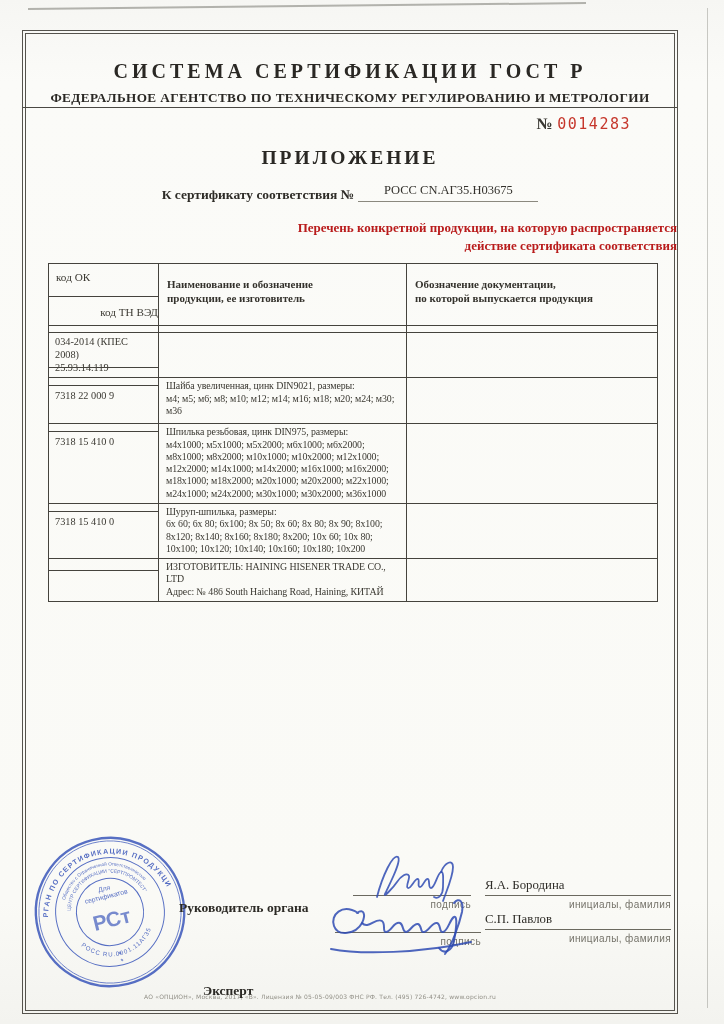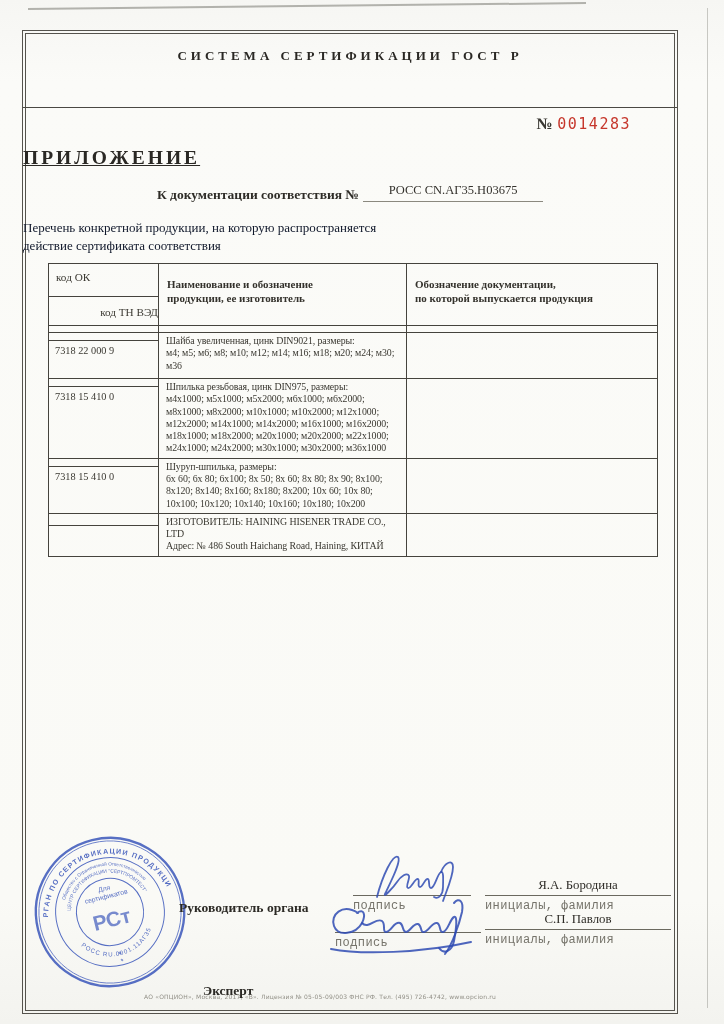--- a/index.html
+++ b/index.html
@@ -30,41 +30,41 @@
   .frame::before {
     content:""; position:absolute; inset:2px;
     border:1.1px solid #55534d; pointer-events:none;
   }
   
   .header-box {
     position:absolute; left:0; right:0; top:0; height:77px;
     border-bottom:1.6px solid #4a4843;
     text-align:center; padding-top:17px;
   }
-  .hline1 { font-size:13px; font-weight:bold; letter-spacing:4px; color:#2a2824; }
+  .hline1 { font-size:20px; font-weight:bold; letter-spacing:4px; color:#2a2824;margin-top:12px; }
   .hline2 { font-size:13.2px; font-weight:bold; letter-spacing:.4px; margin-top:7px; color:#2a2824; }
   
   .serial { position:absolute; top:84px; right:46px; white-space:nowrap; }
   .serial .pref { font-size:16px; font-weight:bold; color:#3a3833; margin-right:5px; }
   .serial .num {
     font-family:"DejaVu Sans Mono",monospace;
     font-size:15px; color:#c6372c; letter-spacing:1.5px;
   }
   
-  .appendix { position:absolute; top:116px; left:0; right:0; text-align:left;
-    font-size:19.5px; font-weight:bold; letter-spacing:3px; color:#2a2824;text-decoration:underline; }
+  .appendix { position:absolute; top:116px; left:0; right:0; text-align:center;
+    font-size:19.5px; font-weight:bold; letter-spacing:3px; color:#2a2824; }
   .certline { position:absolute; top:154px; left:0; right:0; text-align:center; }
   .certline .lbl { font-size:13.5px; font-weight:bold; color:#2e2c27; }
   .certline .num {
     display:inline-block; font-size:12.5px; color:#33312c;
     border-bottom:1.2px solid #8b897f; padding:0 16px 3px;
     position:relative; top:-5px; min-width:180px; 
   }
-  .subtitle { position:absolute; top:188px; left:0; right:0; text-align:left;
-    font-size:13px; font-weight:normal; line-height:1.4; white-space:pre-line; color:#0f172a; }
+  .subtitle { position:absolute; top:188px; left:0; right:0; text-align:right;
+    font-size:13px; font-weight:bold; line-height:1.4; white-space:pre-line; color:#b91c1c; }
   
   table.products {
     position:absolute; left:25px; top:232px; width:609px;
     border-collapse:collapse; table-layout:fixed;
     font-size:9.9px; line-height:1.24; color:#3a3831;
   }
   table.products td { border:1.2px solid #45433d; vertical-align:top; }
   .hdr-c1 { padding:0 !important; height:62px; }
   .hdr-c1 .half1 { height:33px; border-bottom:1.2px solid #45433d; padding:7px 0 0 7px; font-size:11.2px; }
   .hdr-c1 .half2 { padding:9px 0 0 7px; font-size:11.2px;text-align:right; }
@@ -79,25 +79,25 @@
   .strip-top { height:8px; border-bottom:1px solid #45433d; margin:-3px -6px 4px; }
   .strip-top.tall { height:12px; }
   .strip-bottom { position:absolute; left:0; right:0; bottom:9px; border-bottom:1px solid #45433d; }
   
   .role { position:absolute; font-size:13.5px; font-weight:bold; color:#2c2a25;text-align:center; }
   .role1 { left:156px; top:869px; }
   .role2 { left:156px; top:952px;margin-left:24px; }
   .sline { position:absolute; border-bottom:1.2px solid #6b695f; }
   .sline1 { left:330px; top:864px; width:118px; }
   .sline2 { left:312px; top:901px; width:146px; }
-  .tinylbl { position:absolute; font-family:Liberation Mono, monospace; font-size:12px;
-    color:#75736a; text-align:left; letter-spacing:.4px; }
+  .tinylbl { position:absolute; font-family:Liberation Sans, sans-serif; font-size:10px;
+    color:#75736a; text-align:right; letter-spacing:.4px; }
   .plbl1 { left:330px; top:868px; width:118px; }
   .plbl2 { left:312px; top:905px; width:146px; }
-  .namebox { position:absolute; left:462px; width:186px; text-align:center; font-size:12.8px; color:#2e2c27; }
+  .namebox { position:absolute; left:462px; width:186px; text-align:left; font-size:12.8px; color:#2e2c27; }
   .name1 { top:847px; }
   .name2 { top:881px; }
   .nline1 { left:462px; top:864px; width:186px; }
   .nline2 { left:462px; top:898px; width:186px; }
   .nlbl1 { left:462px; top:868px; width:186px; }
   .nlbl2 { left:462px; top:902px; width:186px; }
   .sig { position:absolute; }
   .sig path { fill:none; stroke:#2f4bb3; stroke-linecap:round; stroke-linejoin:round; opacity:.85; }
   .sig1 { left:348px; top:816px; }
   .sig2 { left:303px; top:864px; }
@@ -111,28 +111,29 @@
 <body>
 
 <div class="paper"></div>
 <div class="scan-edge-top"></div>
 <div class="scan-edge-right"></div>
 
 <div class="frame">
 
   <div class="header-box">
     <div class="hline1">СИСТЕМА СЕРТИФИКАЦИИ ГОСТ Р</div>
+    <div class="hline2">ФЕДЕРАЛЬНОЕ АГЕНТСТВО ПО ТЕХНИЧЕСКОМУ РЕГУЛИРОВАНИЮ И МЕТРОЛОГИИ</div>
   </div>
 
   <div class="serial"><span class="pref">№</span><span class="num">0014283</span></div>
 
   <div class="appendix">ПРИЛОЖЕНИЕ</div>
 
   <div class="certline">
-    <span class="lbl">К документации соответствия №</span>
+    <span class="lbl">К сертификату соответствия №</span>
     <span class="num">РОСС CN.АГ35.Н03675</span>
   </div>
 
   <div class="subtitle">Перечень конкретной продукции,  на которую распространяется
 действие сертификата соответствия</div>
 
   <table class="products">
     <colgroup>
         <col style="width:110px">
         <col style="width:248px">
@@ -147,20 +148,26 @@
       <td class="hdr-c23">Наименование и обозначение
 продукции, ее изготовитель</td>
       <td class="hdr-c23">Обозначение документации,
 по которой выпускается продукция</td>
     </tr>
     <tr class="spacer">
           <td></td>
           <td></td>
           <td></td>
         </tr>
+    <tr style="height:45px">
+      <td class="code-cell"><span>034-2014 (КПЕС 2008)
+25.93.14.119</span><div class="strip-bottom"></div></td>
+      <td class="desc-cell"></td>
+      <td class="docs-cell"></td>
+    </tr>
     <tr style="height:46px">
       <td class="code-cell"><div class="strip-top"></div><span>7318 22 000 9</span></td>
       <td class="desc-cell">Шайба увеличенная, цинк DIN9021, размеры:
 м4; м5; м6; м8; м10; м12; м14; м16; м18; м20; м24;  м30;
 м36</td>
       <td class="docs-cell"></td>
     </tr>
     <tr style="height:78px">
       <td class="code-cell"><div class="strip-top"></div><span>7318 15 410 0</span></td>
       <td class="desc-cell">Шпилька резьбовая, цинк DIN975, размеры:

